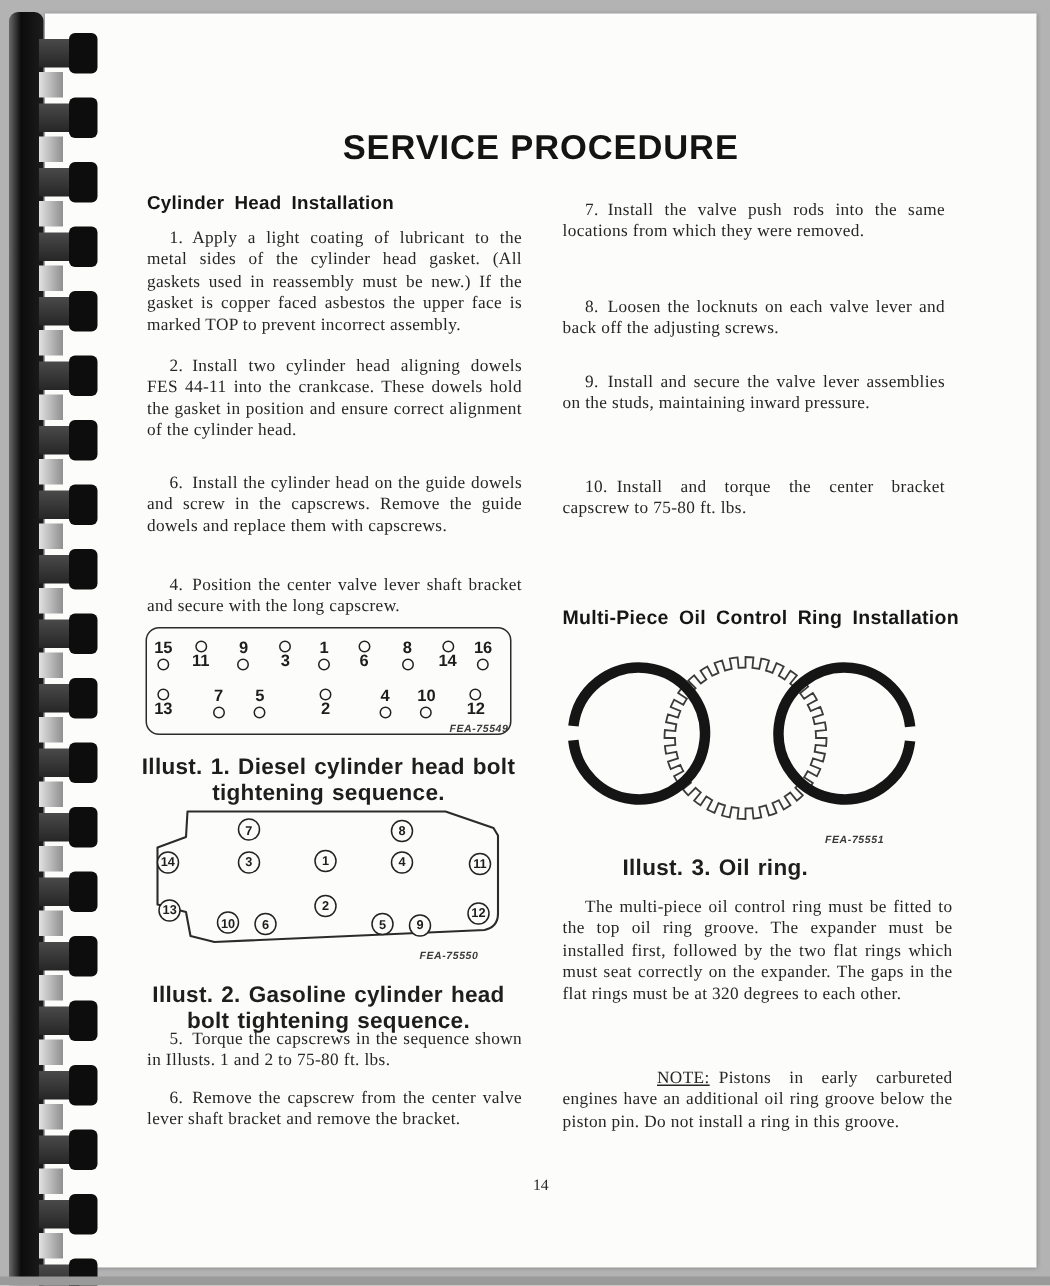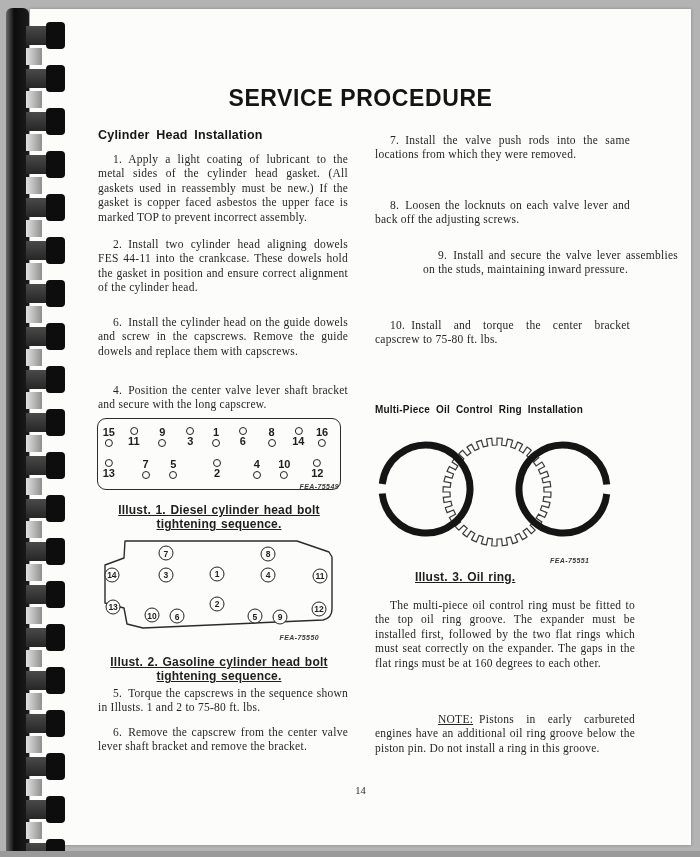--- a/index.html
+++ b/index.html
@@ -42,23 +42,23 @@
   .lc-s1 { left:68px; top:143px; }
   .lc-s2 { left:68px; top:228px; }
   .lc-s3 { left:68px; top:306px; }
   .lc-s4 { left:68px; top:374px; }
   .lc-s5 { left:68px; top:677px; }
   .lc-s6 { left:68px; top:716px; }
 
   
   .rc-s7  { left:345px; top:124px; width:255px; }
   .rc-s8  { left:345px; top:189px; width:255px; }
-  .rc-s9  { left:345px; top:239px; width:255px;margin-left:48px; }
+  .rc-s9  { left:345px; top:239px; width:255px; }
   .rc-s10 { left:345px; top:309px; width:255px; }
-  .rc-head { left:345px; top:395px; font-size:10px; }
+  .rc-head { left:345px; top:395px; font-size:13px; }
   .rc-para { left:345px; top:589px; width:260px; }
   .rc-note { left:345px; top:703px; width:260px; }
   .note-label { text-decoration:underline;margin-left:48px; }
 
   
   .illust1-rect {
     position:absolute; left:67px; top:409px; width:244px; height:72px;
     border:1.6px solid #2b2b2b; border-radius:9px; box-sizing:border-box;
   }
   .bolt-unit {
@@ -73,22 +73,22 @@
   }
   .fea {
     position:absolute; font-family:"Liberation Sans", sans-serif;
     font-weight:bold; font-style:italic; font-size:7px; letter-spacing:.4px;
     color:#3a3a3a;
   }
   .fea1 { left:67px; top:474px; width:242px; text-align:right; }
   .fea2 { left:67px; top:625px; width:222px; text-align:right; }
   .caption {
     position:absolute; font-family:"Liberation Sans", sans-serif;
-    font-weight:bold; font-size:12px; letter-spacing:.2px; word-spacing:1px;
-    color:#1e1e1e; text-align:center;text-decoration:underline;
+    font-weight:bold; font-size:15px; letter-spacing:.2px; word-spacing:1px;
+    color:#1e1e1e; text-align:center;
   }
   .cap1 { left:60px; top:494px; width:258px; }
   .cap2 { left:60px; top:646px; width:258px; }
   .cap3 { left:385px; top:561px; text-align:left; }
 
   
   .illust2 { position:absolute; left:67px; top:529px; width:248px; height:94px; }
   .illust2 svg { position:absolute; inset:0; }
   .cbolt {
     position:absolute; width:15px; height:15px; border:1.6px solid #222;
@@ -241,21 +241,21 @@
     <div class="illust3">
       <svg viewBox="0 0 250 132" width="250" height="132">
         <path id="expander-gear" fill="none" stroke="#3a3a3a" stroke-width="1.2" d="M 176.00 62.00 A 54 54 0 0 1 175.74 67.29 L 168.77 66.61 A 47 47 0 0 1 168.10 71.17 L 174.96 72.53 A 54 54 0 0 1 173.67 77.68 L 166.98 75.64 A 47 47 0 0 1 165.42 79.99 L 171.89 82.66 A 54 54 0 0 1 169.62 87.46 L 163.45 84.16 A 47 47 0 0 1 161.08 88.11 L 166.90 92.00 A 54 54 0 0 1 163.74 96.26 L 158.33 91.82 A 47 47 0 0 1 155.23 95.23 L 160.18 100.18 A 54 54 0 0 1 156.26 103.74 L 151.82 98.33 A 47 47 0 0 1 148.11 101.08 L 152.00 106.90 A 54 54 0 0 1 147.46 109.62 L 144.16 103.45 A 47 47 0 0 1 139.99 105.42 L 142.66 111.89 A 54 54 0 0 1 137.68 113.67 L 135.64 106.98 A 47 47 0 0 1 131.17 108.10 L 132.53 114.96 A 54 54 0 0 1 127.29 115.74 L 126.61 108.77 A 47 47 0 0 1 122.00 109.00 L 122.00 116.00 A 54 54 0 0 1 116.71 115.74 L 117.39 108.77 A 47 47 0 0 1 112.83 108.10 L 111.47 114.96 A 54 54 0 0 1 106.32 113.67 L 108.36 106.98 A 47 47 0 0 1 104.01 105.42 L 101.34 111.89 A 54 54 0 0 1 96.54 109.62 L 99.84 103.45 A 47 47 0 0 1 95.89 101.08 L 92.00 106.90 A 54 54 0 0 1 87.74 103.74 L 92.18 98.33 A 47 47 0 0 1 88.77 95.23 L 83.82 100.18 A 54 54 0 0 1 80.26 96.26 L 85.67 91.82 A 47 47 0 0 1 82.92 88.11 L 77.10 92.00 A 54 54 0 0 1 74.38 87.46 L 80.55 84.16 A 47 47 0 0 1 78.58 79.99 L 72.11 82.66 A 54 54 0 0 1 70.33 77.68 L 77.02 75.64 A 47 47 0 0 1 75.90 71.17 L 69.04 72.53 A 54 54 0 0 1 68.26 67.29 L 75.23 66.61 A 47 47 0 0 1 75.00 62.00 L 68.00 62.00 A 54 54 0 0 1 68.26 56.71 L 75.23 57.39 A 47 47 0 0 1 75.90 52.83 L 69.04 51.47 A 54 54 0 0 1 70.33 46.32 L 77.02 48.36 A 47 47 0 0 1 78.58 44.01 L 72.11 41.34 A 54 54 0 0 1 74.38 36.54 L 80.55 39.84 A 47 47 0 0 1 82.92 35.89 L 77.10 32.00 A 54 54 0 0 1 80.26 27.74 L 85.67 32.18 A 47 47 0 0 1 88.77 28.77 L 83.82 23.82 A 54 54 0 0 1 87.74 20.26 L 92.18 25.67 A 47 47 0 0 1 95.89 22.92 L 92.00 17.10 A 54 54 0 0 1 96.54 14.38 L 99.84 20.55 A 47 47 0 0 1 104.01 18.58 L 101.34 12.11 A 54 54 0 0 1 106.32 10.33 L 108.36 17.02 A 47 47 0 0 1 112.83 15.90 L 111.47 9.04 A 54 54 0 0 1 116.71 8.26 L 117.39 15.23 A 47 47 0 0 1 122.00 15.00 L 122.00 8.00 A 54 54 0 0 1 127.29 8.26 L 126.61 15.23 A 47 47 0 0 1 131.17 15.90 L 132.53 9.04 A 54 54 0 0 1 137.68 10.33 L 135.64 17.02 A 47 47 0 0 1 139.99 18.58 L 142.66 12.11 A 54 54 0 0 1 147.46 14.38 L 144.16 20.55 A 47 47 0 0 1 148.11 22.92 L 152.00 17.10 A 54 54 0 0 1 156.26 20.26 L 151.82 25.67 A 47 47 0 0 1 155.23 28.77 L 160.18 23.82 A 54 54 0 0 1 163.74 27.74 L 158.33 32.18 A 47 47 0 0 1 161.08 35.89 L 166.90 32.00 A 54 54 0 0 1 169.62 36.54 L 163.45 39.84 A 47 47 0 0 1 165.42 44.01 L 171.89 41.34 A 54 54 0 0 1 173.67 46.32 L 166.98 48.36 A 47 47 0 0 1 168.10 52.83 L 174.96 51.47 A 54 54 0 0 1 175.74 56.71 L 168.77 57.39 A 47 47 0 0 1 169.00 62.00 L 176.00 62.00 Z"></path>
         <circle cx="51" cy="59" r="44" fill="none" stroke="#151515" stroke-width="7" stroke-dasharray="266.5 10" transform="rotate(-173.5 51 59)"></circle>
         <circle cx="188" cy="59" r="44" fill="none" stroke="#151515" stroke-width="7" stroke-dasharray="266.5 10" transform="rotate(6.5 188 59)"></circle>
       </svg>
     </div>
     <div class="fea fea3">FEA-75551</div>
     <div class="caption cap3">Illust. 3.  Oil ring.</div>
 
-    <p class="para rc-para">The multi-piece oil control ring must be fitted to the top oil ring groove.  The expander must be installed first, followed by the two flat rings which must seat correctly on the expander.  The gaps in the flat rings must be at 160 degrees to each other.</p>
+    <p class="para rc-para">The multi-piece oil control ring must be fitted to the top oil ring groove.  The expander must be installed first, followed by the two flat rings which must seat correctly on the expander.  The gaps in the flat rings must be at 320 degrees to each other.</p>
     <p class="para rc-note"><span class="note-label">NOTE:</span><span> Pistons in early carbureted engines have an additional oil ring groove below the piston pin.  Do not install a ring in this groove.</span></p>
 
     <div class="pageno">14</div>
   </div>
 
   <div class="binding" id="binding">
     <div class="spine"></div>
   <div class="ring-strip" style="top: 48px;"></div>
       <div class="tooth-bar" style="top: 26px;"></div>
       <div class="tooth-knob" style="top: 22px;"></div>

